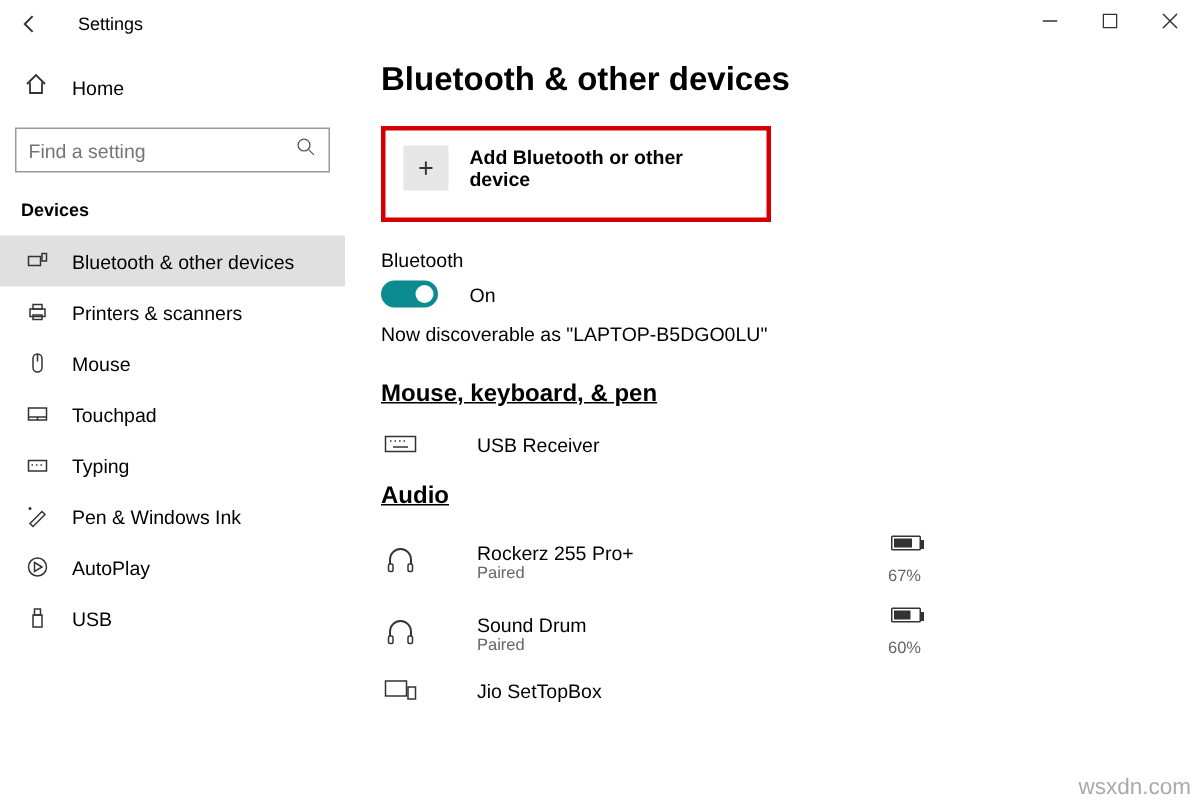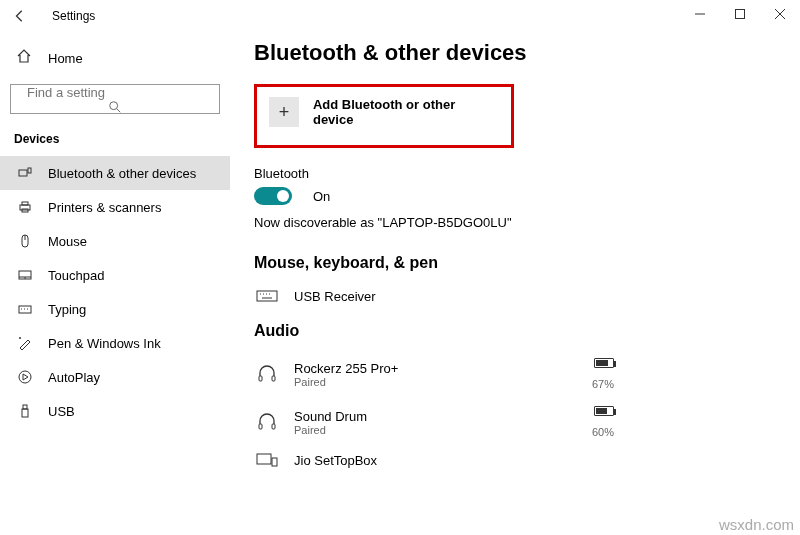--- a/index.html
+++ b/index.html
@@ -7,40 +7,40 @@
     .titlebar { height: 32px; display: flex; align-items: center; padding: 0 8px; }
     .titlebar .back { width: 24px; height: 24px; display: flex; align-items: center; justify-content: center; cursor: pointer; }
     .titlebar .title { margin-left: 20px; font-size: 12px; color: #000; }
     .winbtns { position: absolute; right: 0; top: 0; display: flex; }
     .winbtn { width: 40px; height: 28px; display: flex; align-items: center; justify-content: center; cursor: pointer; }
     .main { display: flex; height: calc(100% - 32px); }
     .sidebar { width: 230px; padding: 8px 0 0 0; }
     .home { display: flex; align-items: center; padding: 8px 16px; cursor: pointer; }
     .home-icon { width: 18px; }
     .home-label { margin-left: 14px; font-size: 13px; }
-    .searchwrap { margin: 8px 10px 14px 10px; border: 1px solid #999; height: 30px; display: flex; align-items: center; padding: 0 8px; flex-direction: column; }
+    .searchwrap { margin: 8px 10px 14px 10px; border: 1px solid #999; height: 30px; display: flex; align-items: center; padding: 0 8px; }
     .searchwrap input { border: none; outline: none; flex: 1; font-size: 13px; background: transparent; }
     .section-header { font-size: 12px; font-weight: 600; padding: 4px 14px 10px 14px; }
     .navitem { display: flex; align-items: center; padding: 9px 16px; cursor: pointer; font-size: 13px; }
     .navitem.active { background: #e0e0e0; }
     .navitem .nicon { width: 18px; display: flex; justify-content: center; }
     .navitem .nlabel { margin-left: 14px; }
     .content { flex: 1; padding: 8px 28px 8px 24px; overflow-y: auto; }
     .content h1 { font-size: 22px; font-weight: 600; margin-bottom: 18px; }
     .addbox { border: 3px solid #d40000; padding: 10px 12px 18px 12px; width: 260px; margin-bottom: 18px; }
     .addbtn { display: inline-flex; align-items: center; cursor: pointer; }
     .plus { width: 30px; height: 30px; background: #e6e6e6; display: flex; align-items: center; justify-content: center; font-size: 18px; color: #333; }
     .addlabel { margin-left: 14px; font-size: 13px; font-weight: bold; }
     .subhead { font-size: 13px; margin-bottom: 6px; }
     .toggle { width: 38px; height: 18px; background: #0b8a8f; border-radius: 9px; position: relative; display: inline-block; vertical-align: middle; cursor: pointer; }
     .toggle .knob { width: 12px; height: 12px; background: #fff; border-radius: 50%; position: absolute; top: 3px; right: 3px; }
     .togrow { display: flex; align-items: center; gap: 21px; margin-bottom: 10px; }
     .discover { font-size: 13px; margin-bottom: 24px; }
-    .grouptitle { font-size: 16px; font-weight: 600; margin: 12px 0 10px 0; }
-    .device { display: flex; align-items: center; padding: 6px 0; width: 360px; }
+    .grouptitle { font-size: 16px; font-weight: 600; margin: 12px 0 10px 0; text-decoration: underline; }
+    .device { display: flex; align-items: center; padding: 6px 0; width: 360px; gap: 24px; }
     .dicon { width: 26px; display: flex; justify-content: center; }
     .dinfo { margin-left: 14px; }
     .dname { font-size: 13px; }
     .dstatus { font-size: 11px; color: #666; }
     .dbatt { margin-left: auto; text-align: right; }
     .battpct { font-size: 11px; color: #666; margin-left: 39px; }
     .batticon { display: inline-block; width: 20px; height: 10px; border: 1px solid #333; border-radius: 1px; position: relative; margin-bottom: 2px; }
     .batticon::after { content: ""; position: absolute; right: -3px; top: 2px; width: 2px; height: 6px; background: #333; }
     .batticon .fill { position: absolute; left: 1px; top: 1px; bottom: 1px; background: #333; }
     .watermark { position: absolute; bottom: 2px; right: 6px; font-size: 15px; color: #aaa; }

